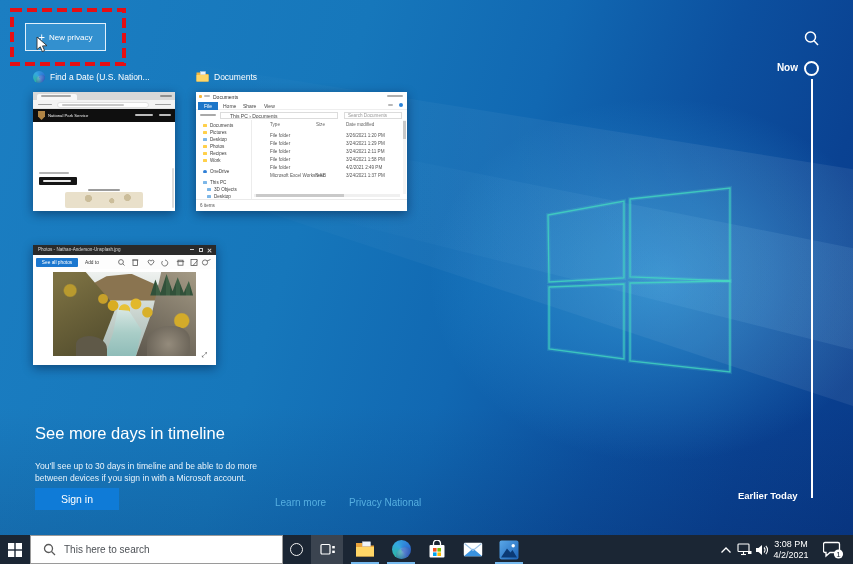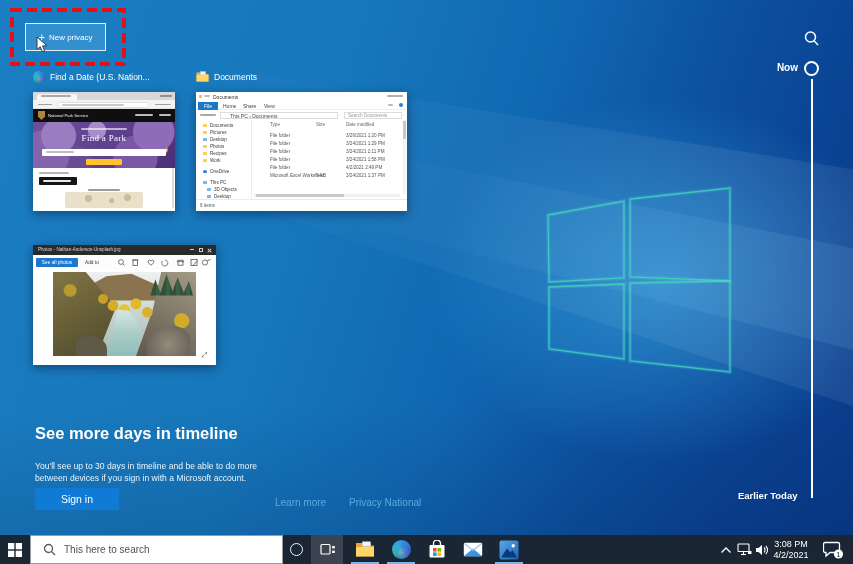--- a/index.html
+++ b/index.html
@@ -137,21 +137,21 @@
       radial-gradient(circle at 12% 22%, #b99a2e 0 4%, rgba(0,0,0,0) 5%); }
   .ph-stream { position:absolute; left:30%; top:45%; width:40%; height:55%;
     background:linear-gradient(#d6e6e2, #a9cdc7 50%, #8fbcb8);
     clip-path:polygon(38% 0, 58% 2%, 80% 45%, 70% 100%, 16% 100%, 30% 50%); }
   .ph-boulder { position:absolute; right:4%; bottom:-4%; width:30%; height:40%;
     background:radial-gradient(circle at 50% 55%, #948b7c, #6e675b 75%); border-radius:50% 40% 8% 8%; }
   .ph-bank { position:absolute; left:16%; bottom:-2%; width:22%; height:26%; background:#5f5948; border-radius:40% 60% 0 0; }
   .p-expand { position:absolute; right:9px; bottom:7px; color:#555; font-size:7px; line-height:7px; }
 
   
-  .promo-h { position:absolute; left:35px; top:424px; color:#fff; font-size:16.5px; font-weight:bold; }
+  .promo-h { position:absolute; left:35px; top:424px; color:#fff; font-size:16.5px; font-weight:normal; }
   .promo-b1 { position:absolute; left:35px; top:460px; width:240px; color:#e8f3fb; font-size:8.6px; line-height:1.42; }
   .signin { position:absolute; left:35px; top:488px; width:84px; height:22px; background:#0f7bd7; color:#fff;
     font-size:10.5px; display:flex; align-items:center; justify-content:center; border:none; }
   .promo-b2 { position:absolute; left:275px; top:449px; width:226px; color:#e8f3fb; font-size:8.6px; line-height:1.42; }
   .plink { position:absolute; top:497px; color:#55aee0; font-size:10px; }
 
   
   .taskbar { position:absolute; left:0; top:535px; width:853px; height:29px; background:#1b2634; }
   .tb-btn { position:absolute; top:0; height:29px; display:flex; align-items:center; justify-content:center; }
   .tb-search { position:absolute; left:30px; top:0; width:253px; height:29px; background:#fff; border:1px solid #9a9a9a;
@@ -223,28 +223,20 @@
       <div class="e-url">
         <div class="sk" style="left:4px;top:1.6px;width:62px;height:1.8px"></div>
       </div>
       <div class="sk" style="right:4px;top:3.5px;width:16px;height:1.8px;background:#9f9f9f"></div>
     </div>
     <div class="e-nps">
       <div class="e-arrowhead"></div>
       <div class="e-npstext">National Park Service</div>
       <div class="sk" style="right:22px;top:5px;width:18px;height:1.8px;background:#bdbdbd"></div>
       <div class="sk" style="right:4px;top:5px;width:12px;height:1.8px;background:#bdbdbd"></div>
-    </div>
-    <div class="e-hero">
-      <div class="sk" style="left:48px;top:6px;width:46px;height:2px;background:rgba(255,255,255,.6)"></div>
-      <div class="e-hero-title">Find a Park</div>
-      <div class="e-search">
-        <div class="sk" style="left:4px;top:2.4px;width:28px;height:1.6px;background:#bdbdbd"></div>
-      </div>
-      <div class="e-yellowbtn"></div>
     </div>
     <div class="e-lower">
       <div class="sk" style="left:6px;top:4px;width:30px;height:2px;background:#b5b5b5"></div>
       <div class="e-blackbtn">
         <div class="sk" style="left:4px;top:3px;width:28px;height:1.8px;background:#e8e8e8"></div>
       </div>
       <div class="sk" style="left:55px;top:21px;width:32px;height:2.2px;background:#9c9c9c"></div>
       <div class="e-map"></div>
       <div class="sk" style="right:1px;top:0;width:2px;height:40px;background:#dcdcdc"></div>
     </div>

